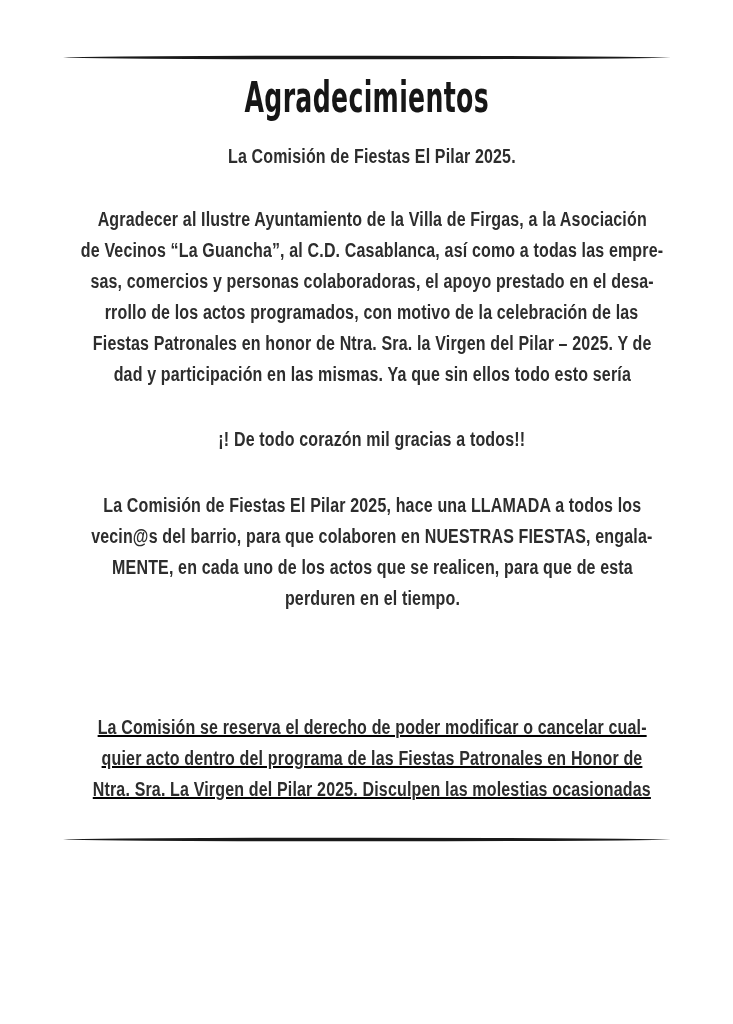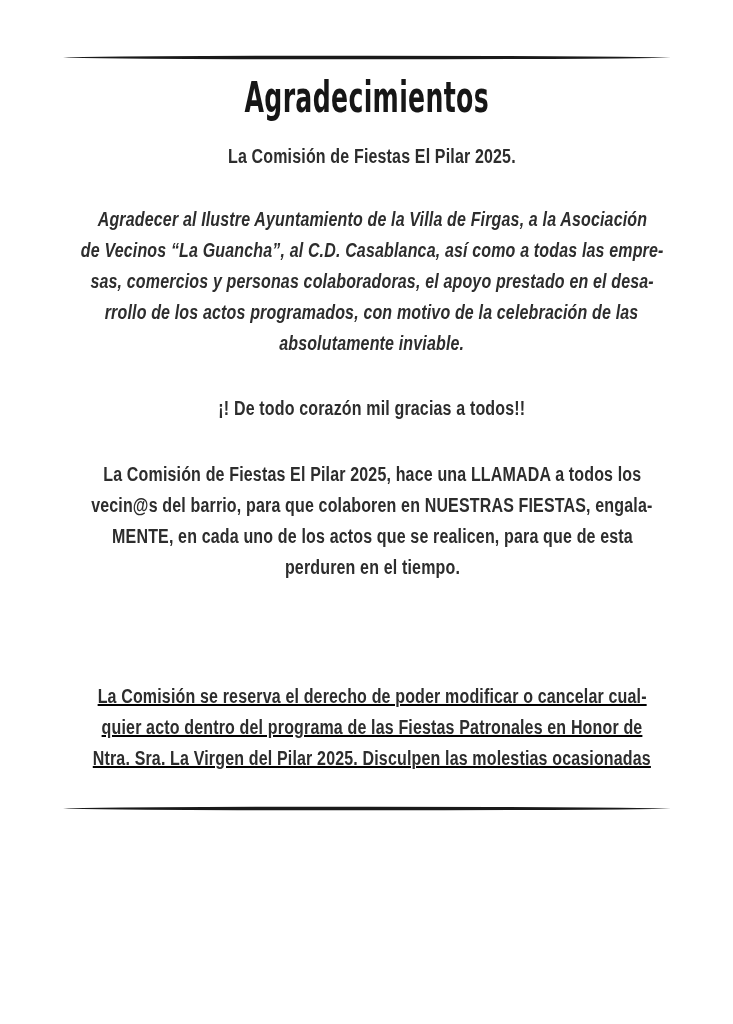--- a/index.html
+++ b/index.html
@@ -50,21 +50,21 @@
   .line span{
     font-weight:700;
     font-size:20px;
     letter-spacing:0.2px;
     white-space:nowrap;
     transform:scaleX(0.8);
     transform-origin:center;
     color:var(--text);
   }
   .subtitle-row{margin-top:21px;}
-  .para-acknowledgement{margin-top:32px;font-style:italic;}
+  .para-acknowledgement{margin-top:32px;}
   .thanks-row{margin-top:34px;}
   .para-call{margin-top:35px;}
   .para-disclaimer{margin-top:98px;text-decoration:underline;}
 </style>
 </head>
 <body>
 
 <div class="page">
 
   <svg class="ornament ornament-top" width="608" height="5" viewBox="0 0 608 5" aria-hidden="true">
@@ -86,21 +86,24 @@
     <div class="line">
         <span>de Vecinos “La Guancha”, al C.D. Casablanca, así como a todas las empre-</span>
       </div>
     <div class="line">
         <span>sas, comercios y personas colaboradoras, el apoyo prestado en el desa-</span>
       </div>
     <div class="line">
         <span>rrollo de los actos programados, con motivo de la celebración de las</span>
       </div>
     <div class="line">
-        <span>absolutamente inviable.</span>
+        <span>Fiestas Patronales en honor de Ntra. Sra. la Virgen del Pilar – 2025. Y de</span>
+      </div>
+    <div class="line">
+        <span>dad y participación en las mismas. Ya que sin ellos todo esto sería</span>
       </div>
   </div>
 
   <div class="line thanks-row">
     <span>¡! De todo corazón mil gracias a todos!!</span>
   </div>
 
   <div class="para-call">
     <div class="line">
         <span>La Comisión de Fiestas El Pilar 2025, hace una LLAMADA a todos los</span>

